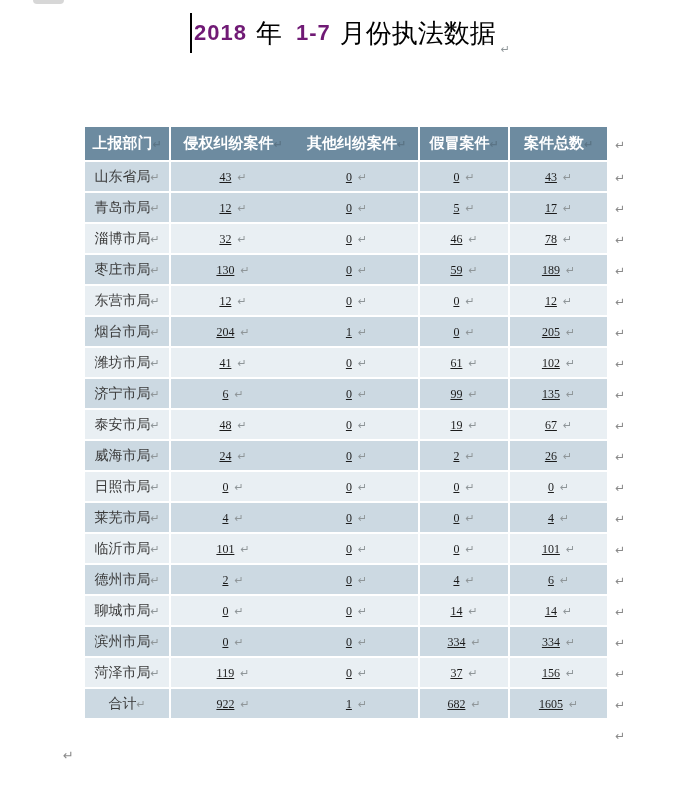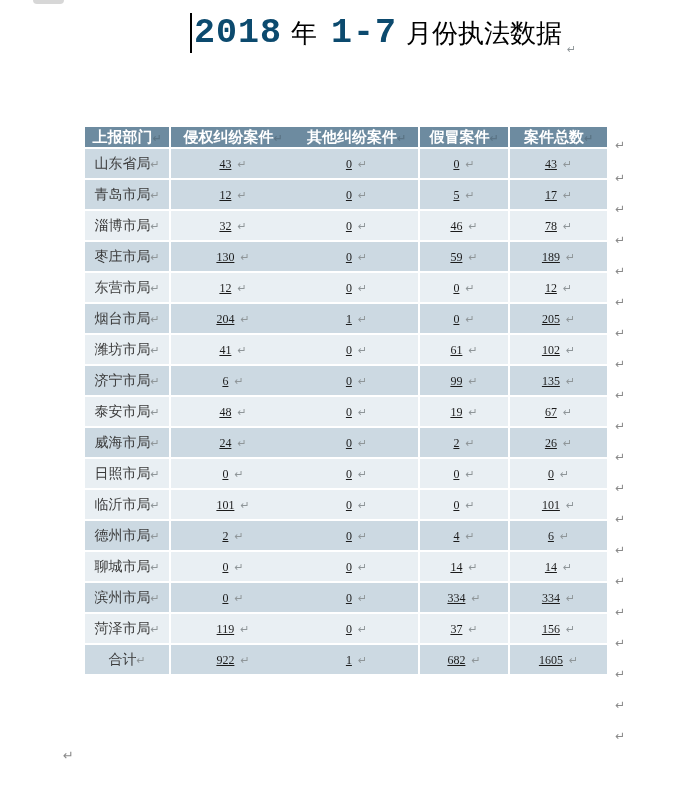--- a/index.html
+++ b/index.html
@@ -17,22 +17,22 @@
   }
   
   .title-line{
     position:absolute;left:190px;top:10px;height:46px;
     display:flex;align-items:center;white-space:nowrap;
   }
   .caret{
     width:2px;height:40px;background:#000;margin-right:2px;flex:0 0 auto;
   }
   .title-num{
-    font-family:Liberation Mono, monospace;
-    font-weight:700;font-size:35px;color:#0c4a6e;letter-spacing:1px;
+    font-family:Liberation Sans, sans-serif;
+    font-weight:700;font-size:22px;color:#701a75;letter-spacing:1px;
   }
   .title-cjk{
     font-family:"Liberation Serif","DejaVu Serif", serif;
     font-weight:400;font-size:26px;color:#000;
   }
   .sp-l{margin-left:9px;}
   .sp-s{margin-left:14px;}
   .title-mark{
     font-size:14px;color:#c2c2c2;margin-left:5px;align-self:flex-end;
     font-family:"DejaVu Sans", sans-serif;
@@ -43,21 +43,21 @@
     border-collapse:separate;border-spacing:0;table-layout:fixed;
     width:522px;
   }
   .doc-table th,.doc-table td{
     box-sizing:border-box;padding:0;margin:0;
     text-align:center;vertical-align:middle;
     border-bottom:2px solid #ffffff;
     overflow:hidden;white-space:nowrap;
   }
   .doc-table th{
-    height:22px;
+    height:35px;
     background:var(--header-bg,#6d8ba0);
     color:#ffffff;font-weight:700;font-size:15px;
     font-family:"Liberation Sans", sans-serif;
   }
   .doc-table td{height:31px;font-size:14px;color:#333;}
   tr.dark td{background:var(--row-dark,#ccd9e2);}
   tr.light td{background:var(--row-light,#e9eff3);}
   
   .doc-table th.sep,.doc-table td.sep{border-right:2px solid #ffffff;}
   .dept-txt{
@@ -193,20 +193,27 @@
           <td class="sep"><span class="num-txt">2</span><span class="pilcrow num-mark">↵</span></td>
           <td><span class="num-txt">26</span><span class="pilcrow num-mark">↵</span></td>
         </tr>
         <tr class="light">
           <td class="sep"><span class="dept-txt">日照市局</span><span class="pilcrow">↵</span></td>
           <td><span class="num-txt">0</span><span class="pilcrow num-mark">↵</span></td>
           <td class="sep"><span class="num-txt">0</span><span class="pilcrow num-mark">↵</span></td>
           <td class="sep"><span class="num-txt">0</span><span class="pilcrow num-mark">↵</span></td>
           <td><span class="num-txt">0</span><span class="pilcrow num-mark">↵</span></td>
         </tr>
+        <tr class="dark">
+          <td class="sep"><span class="dept-txt">莱芜市局</span><span class="pilcrow">↵</span></td>
+          <td><span class="num-txt">4</span><span class="pilcrow num-mark">↵</span></td>
+          <td class="sep"><span class="num-txt">0</span><span class="pilcrow num-mark">↵</span></td>
+          <td class="sep"><span class="num-txt">0</span><span class="pilcrow num-mark">↵</span></td>
+          <td><span class="num-txt">4</span><span class="pilcrow num-mark">↵</span></td>
+        </tr>
         <tr class="light">
           <td class="sep"><span class="dept-txt">临沂市局</span><span class="pilcrow">↵</span></td>
           <td><span class="num-txt">101</span><span class="pilcrow num-mark">↵</span></td>
           <td class="sep"><span class="num-txt">0</span><span class="pilcrow num-mark">↵</span></td>
           <td class="sep"><span class="num-txt">0</span><span class="pilcrow num-mark">↵</span></td>
           <td><span class="num-txt">101</span><span class="pilcrow num-mark">↵</span></td>
         </tr>
         <tr class="dark">
           <td class="sep"><span class="dept-txt">德州市局</span><span class="pilcrow">↵</span></td>
           <td><span class="num-txt">2</span><span class="pilcrow num-mark">↵</span></td>

